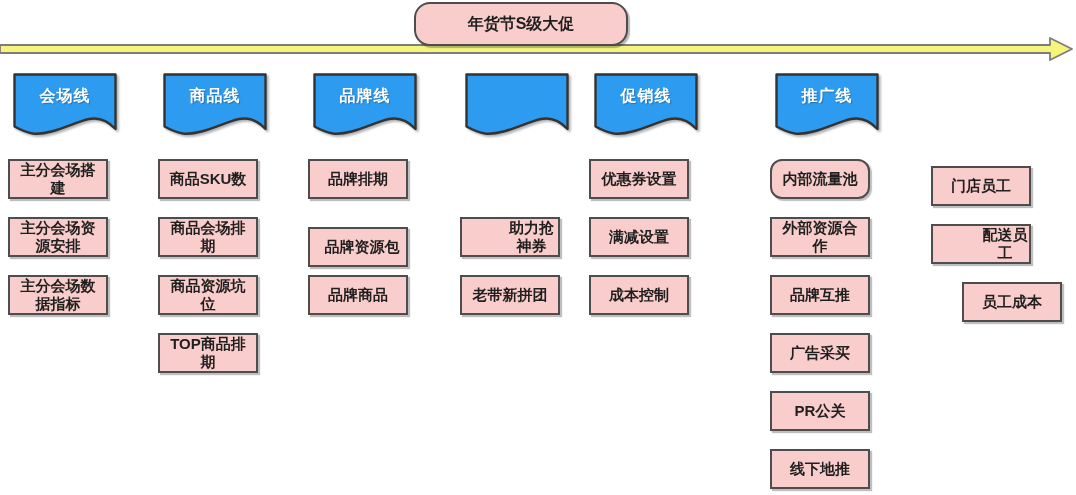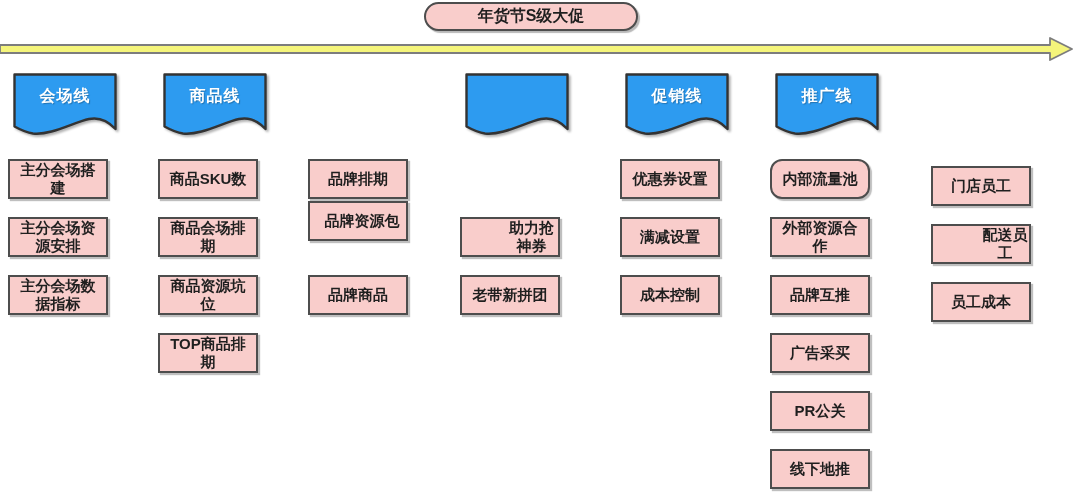--- a/index.html
+++ b/index.html
@@ -7,22 +7,22 @@
     position: relative;
     width: 1076px;
     height: 495px;
     background: #ffffff;
     overflow: hidden;
     font-family: "Liberation Sans", "DejaVu Sans", sans-serif;
     color: var(--text);
   }
   .title-bubble {
     position: absolute;
-    left: 424px; top: 2px;
-    width: 214px; height: 29px;
+    left: 414px; top: 2px;
+    width: 214px; height: 44px;
     background: var(--title-fill);
     border: 2px solid var(--box-border);
     border-radius: 16px;
     display: flex; align-items: center; justify-content: center;
     font-size: 16px; font-weight: bold;
     box-shadow: 2px 2px 1px rgba(0,0,0,0.28);
     box-sizing: border-box;
     z-index: 2;
   }
   .timeline-svg {
@@ -116,34 +116,40 @@
         </div>
         <div class="box" style="top: 86px;">商品SKU数</div>
         <div class="box" style="top: 144px;">商品会场排
 期</div>
         <div class="box" style="top: 202px;">商品资源坑
 位</div>
         <div class="box" style="top: 260px;">TOP商品排
 期</div>
       </div>
       <div class="column" style="left: 308px;">
+        <div class="flag">
+          <svg width="104" height="64" viewBox="0 0 104 64">
+            <path d="M1.5,1.5 H102.5 V56 C96,49 88,43.5 76,46 C60,49.5 38,62.5 20,60.5 C13,59.5 7,56.5 1.5,53.5 Z"></path>
+          </svg>
+          <div class="flag-label">品牌线</div>
+        </div>
         <div class="box" style="top: 86px;">品牌排期</div>
-        <div class="box" style="top: 128px; padding-left: 8px;">品牌资源包</div>
+        <div class="box" style="top: 154px; padding-left: 8px;">品牌资源包</div>
         <div class="box" style="top: 202px;">品牌商品</div>
       </div>
       <div class="column" style="left: 460px;">
         <div class="flag">
           <svg width="104" height="64" viewBox="0 0 104 64">
             <path d="M1.5,1.5 H102.5 V56 C96,49 88,43.5 76,46 C60,49.5 38,62.5 20,60.5 C13,59.5 7,56.5 1.5,53.5 Z"></path>
           </svg>
         </div>
         <div class="box" style="top: 144px; padding-left: 43px;">助力抢神券</div>
         <div class="box" style="top: 202px;">老带新拼团</div>
       </div>
-      <div class="column" style="left: 620px;">
+      <div class="column" style="left: 589px;">
         <div class="flag">
           <svg width="104" height="64" viewBox="0 0 104 64">
             <path d="M1.5,1.5 H102.5 V56 C96,49 88,43.5 76,46 C60,49.5 38,62.5 20,60.5 C13,59.5 7,56.5 1.5,53.5 Z"></path>
           </svg>
           <div class="flag-label">促销线</div>
         </div>
         <div class="box" style="top: 86px;">优惠券设置</div>
         <div class="box" style="top: 144px;">满减设置</div>
         <div class="box" style="top: 202px;">成本控制</div>
       </div>
@@ -158,17 +164,17 @@
         <div class="box" style="top: 144px;">外部资源合
 作</div>
         <div class="box" style="top: 202px;">品牌互推</div>
         <div class="box" style="top: 260px;">广告采买</div>
         <div class="box" style="top: 318px;">PR公关</div>
         <div class="box" style="top: 376px;">线下地推</div>
       </div>
       <div class="column" style="left: 931px;">
         <div class="box" style="top: 93px;">门店员工</div>
         <div class="box" style="top: 151px; padding-left: 48px;">配送员工</div>
-        <div class="box" style="top: 209px;">员工成本</div>
+        <div class="box" style="top: 209px; margin-left: 31px;">员工成本</div>
       </div>
     </div>
 
 </div>
 
 </body></html>

